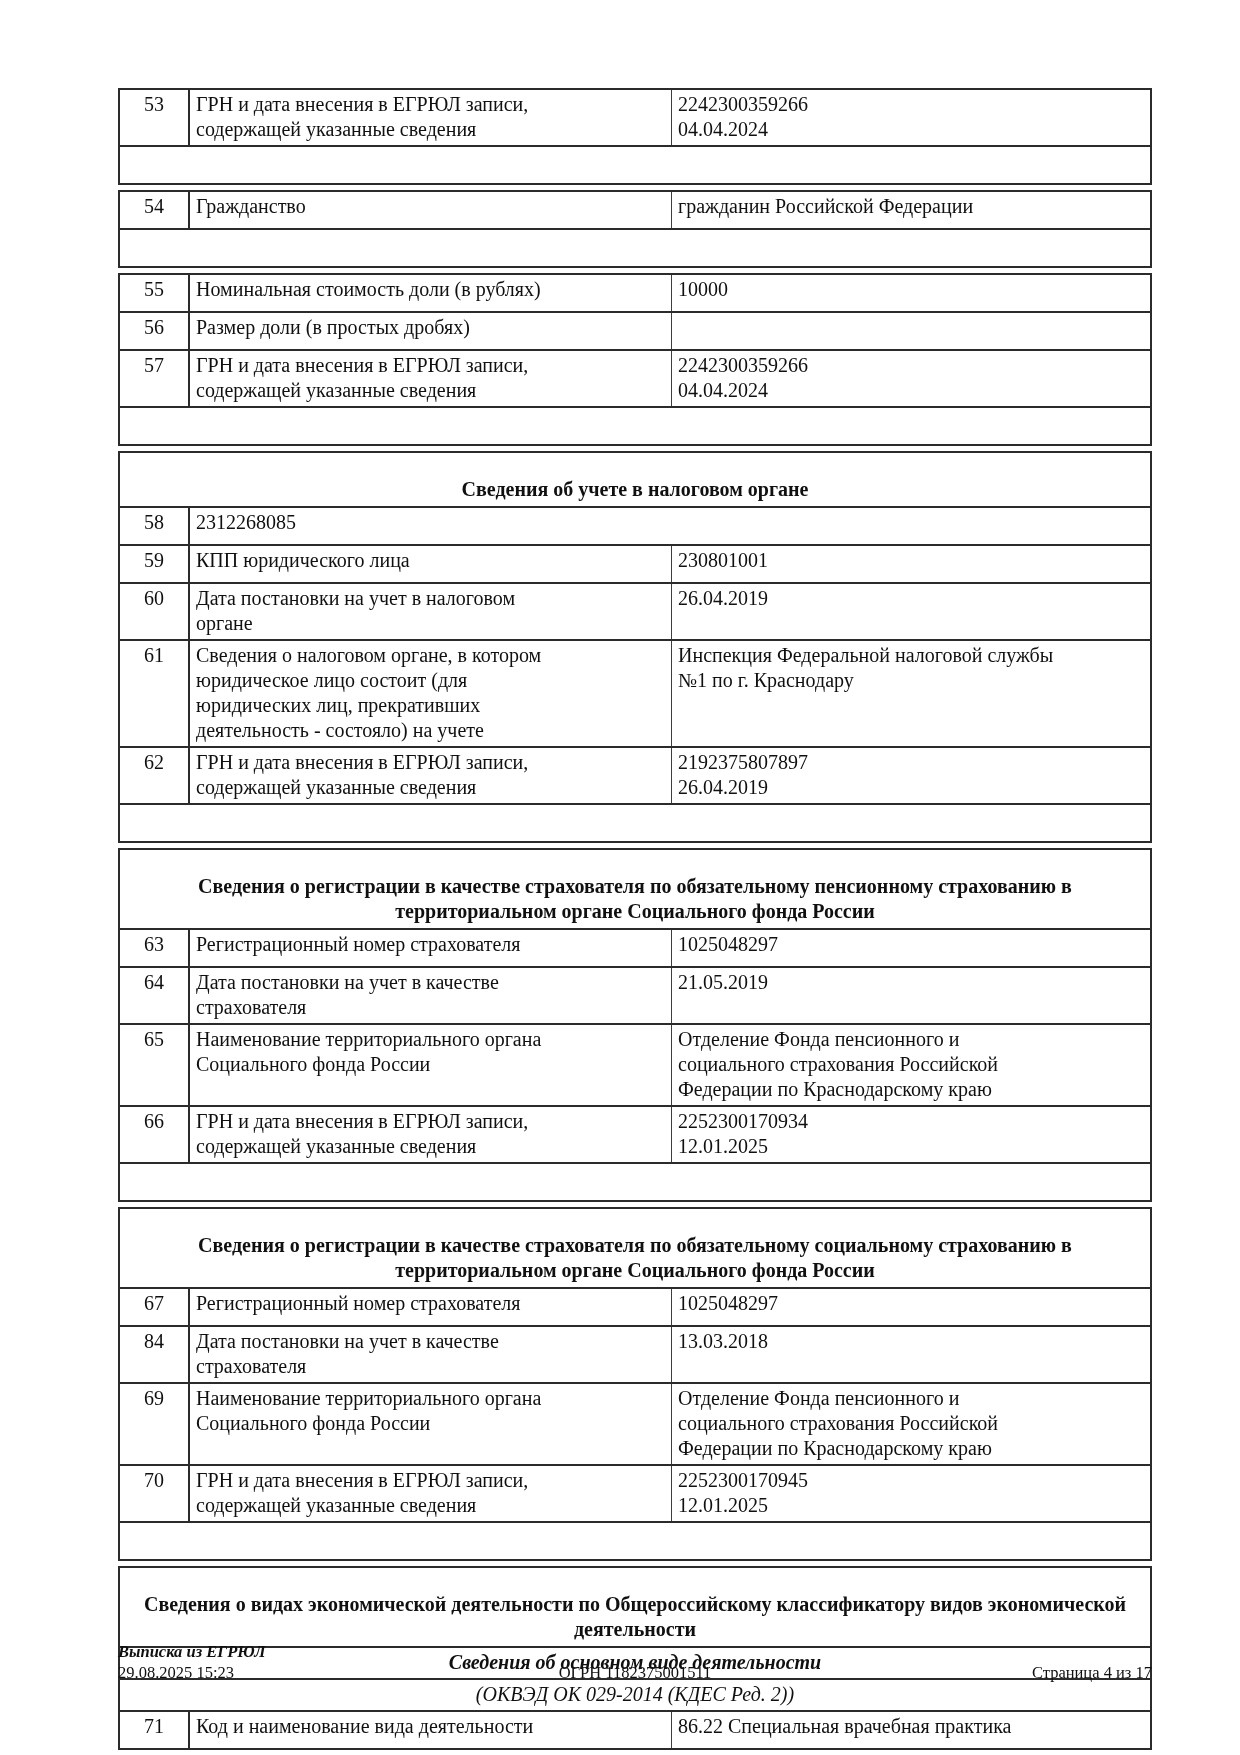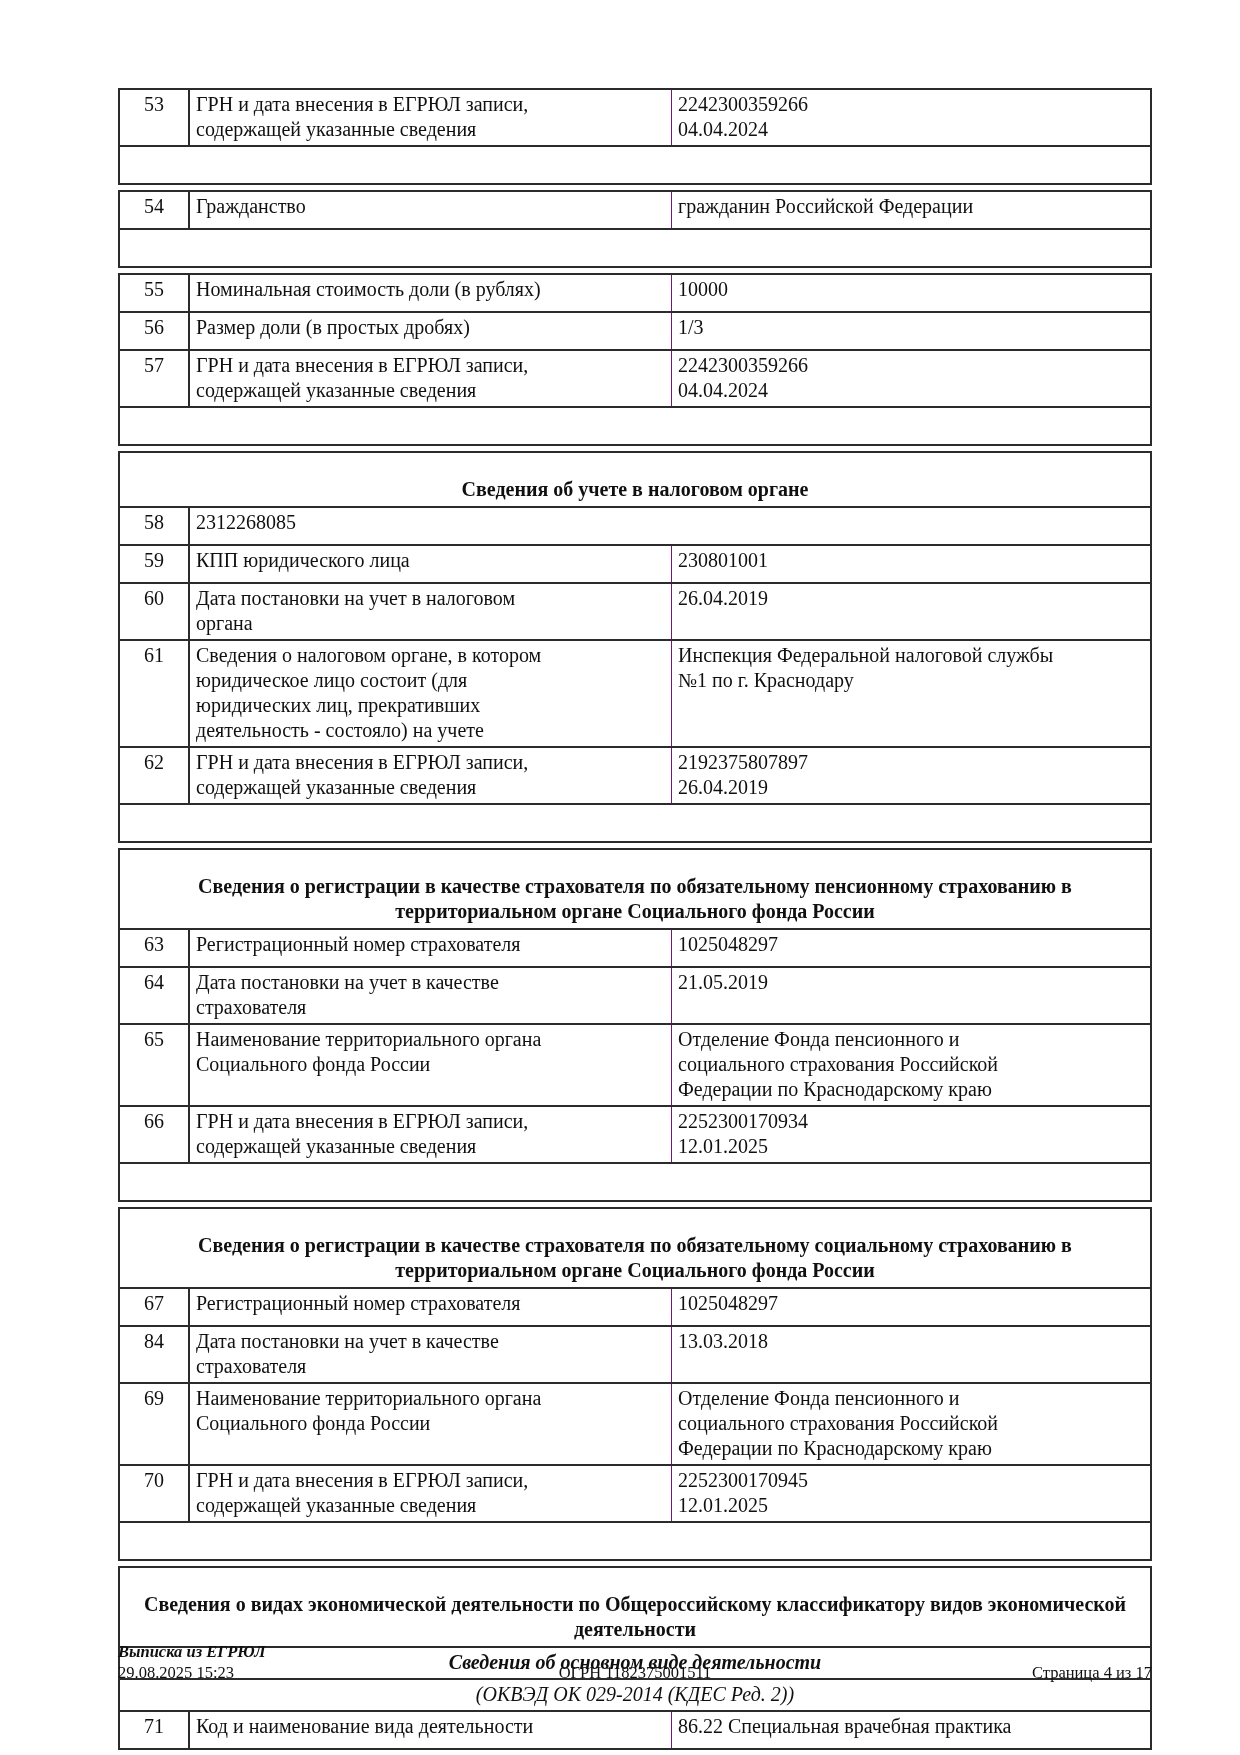--- a/index.html
+++ b/index.html
@@ -92,23 +92,20 @@
         </div>
         <div class="cell value">
           <div class="line">10000</div>
         </div>
       </div>
       <div class="row">
         <div class="cell num">56</div>
         <div class="cell label">
           <div class="line">Размер доли (в простых дробях)</div>
         </div>
-        <div class="cell value">
-          <div class="line">1/3</div>
-        </div>
       </div>
       <div class="row">
         <div class="cell num">57</div>
         <div class="cell label">
           <div class="line">ГРН и дата внесения в ЕГРЮЛ записи,</div>
           <div class="line">содержащей указанные сведения</div>
         </div>
         <div class="cell value">
           <div class="line">2242300359266</div>
           <div class="line">04.04.2024</div>
@@ -130,21 +127,21 @@
           <div class="line">КПП юридического лица</div>
         </div>
         <div class="cell value">
           <div class="line">230801001</div>
         </div>
       </div>
       <div class="row">
         <div class="cell num">60</div>
         <div class="cell label">
           <div class="line">Дата постановки на учет в налоговом</div>
-          <div class="line">органа</div>
+          <div class="line">органе</div>
         </div>
         <div class="cell value">
           <div class="line">26.04.2019</div>
         </div>
       </div>
       <div class="row">
         <div class="cell num">61</div>
         <div class="cell label">
           <div class="line">Сведения о налоговом органе, в котором</div>
           <div class="line">юридическое лицо состоит (для</div>

